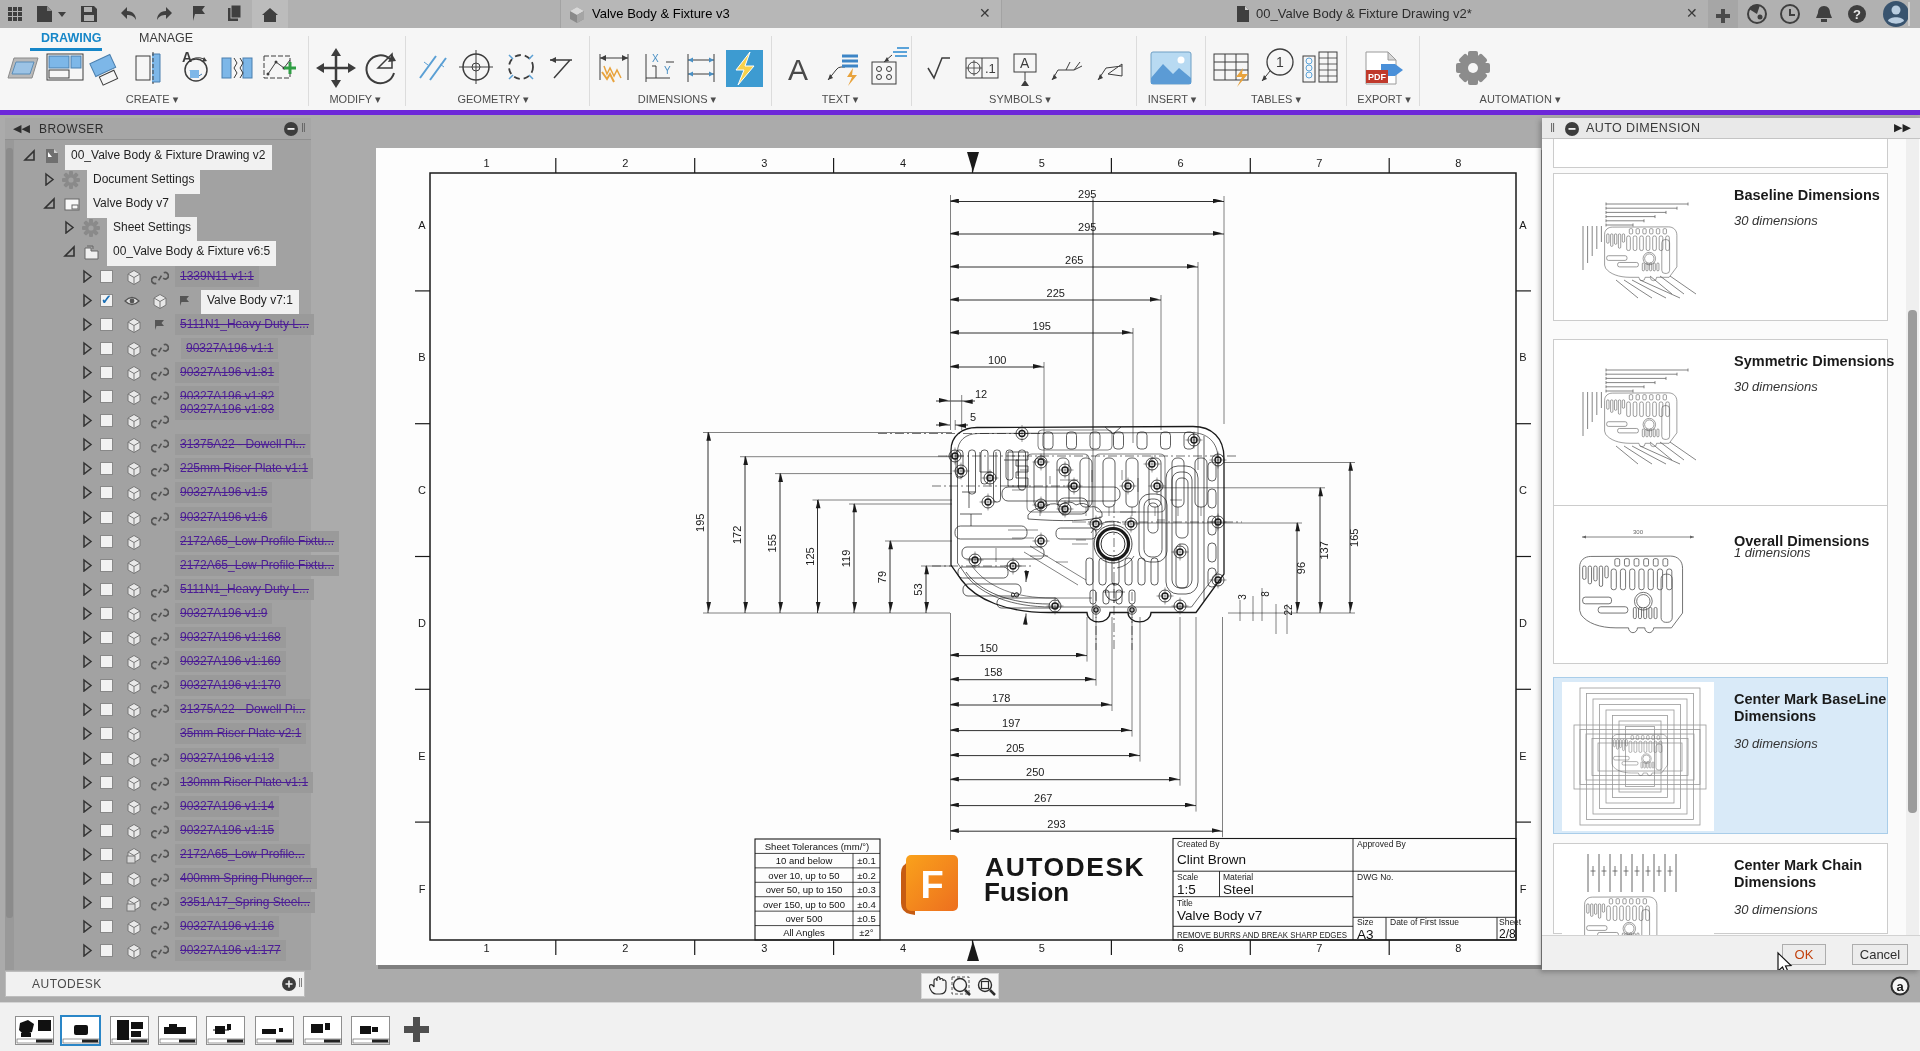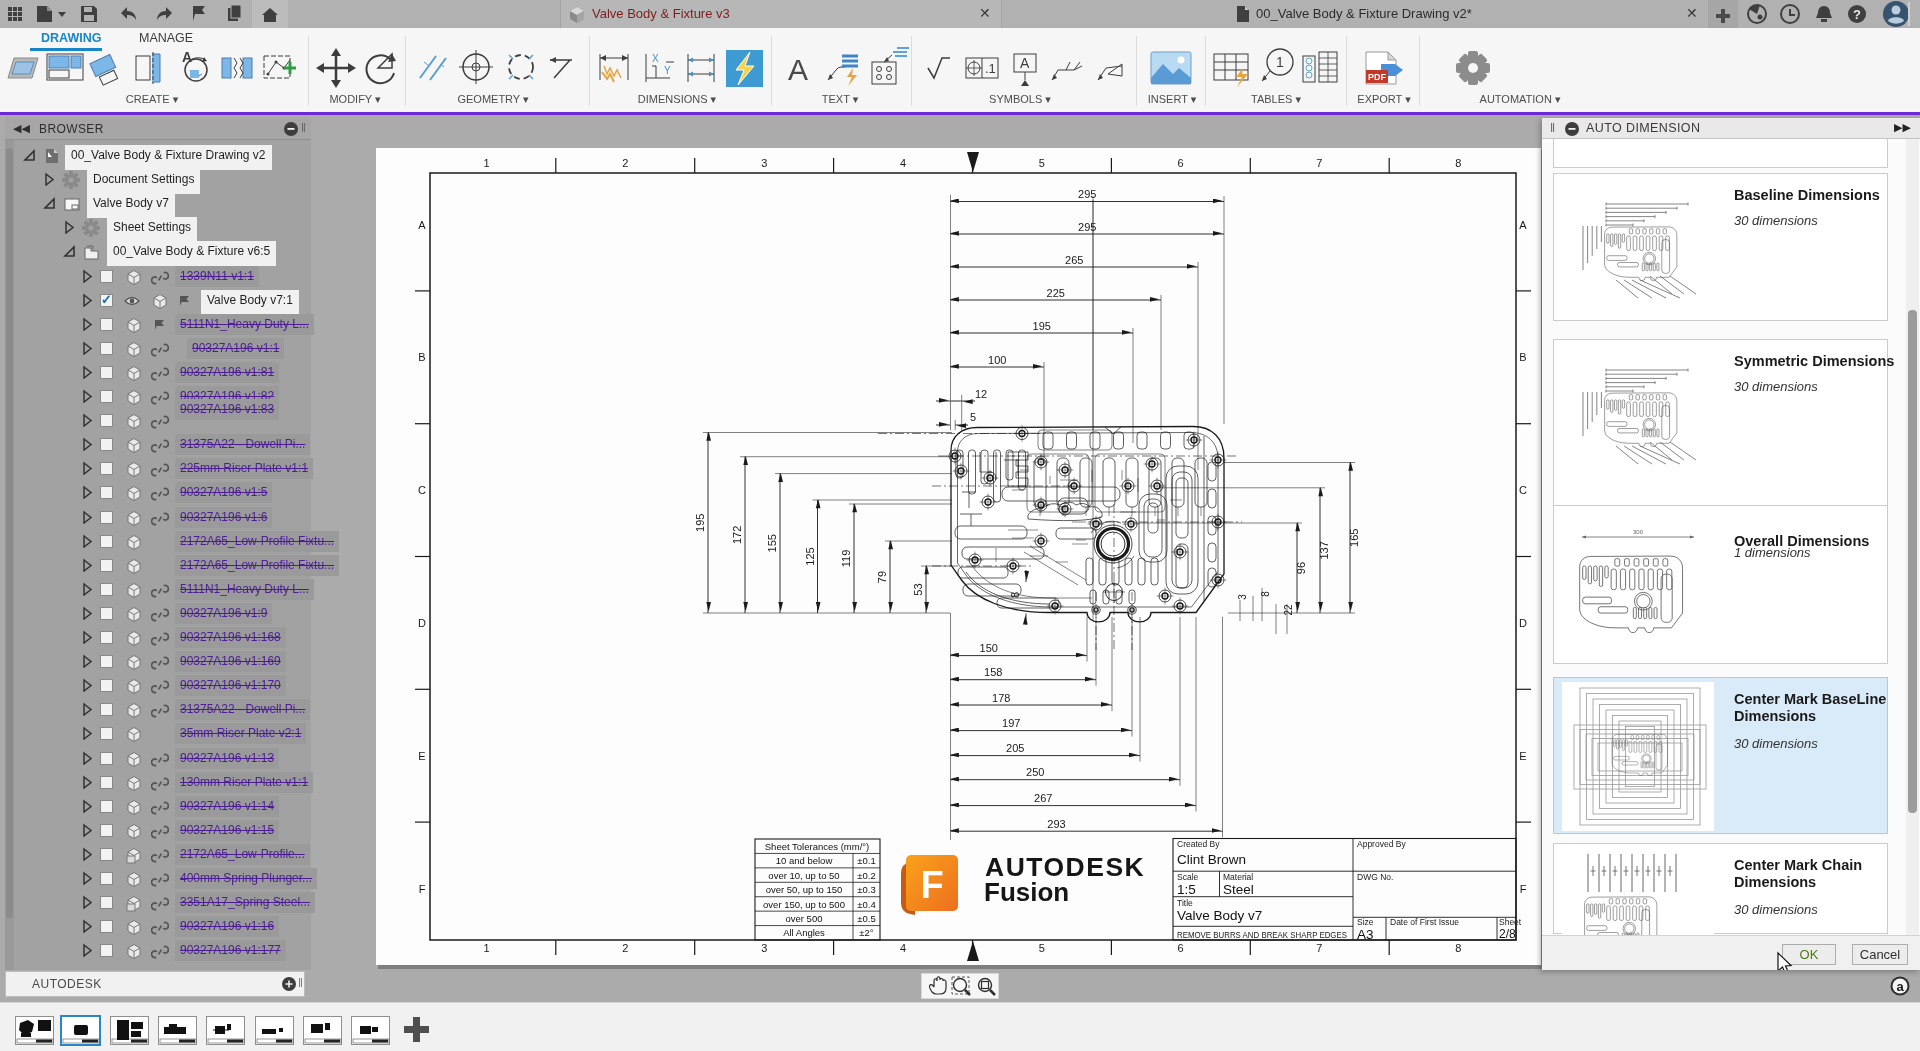--- a/index.html
+++ b/index.html
@@ -1,16 +1,16 @@
 <!DOCTYPE html>
 <html><head><meta charset="utf-8"><style>
 *{margin:0;padding:0;box-sizing:border-box}
 html,body{width:1920px;height:1051px;overflow:hidden;font-family:"Liberation Sans",sans-serif;background:#ababab}
 #topbar{position:absolute;left:0;top:0;width:1920px;height:28px;background:#b1b1b1}
-#ribbon{position:absolute;left:0;top:28px;width:1920px;height:87px;background:#f6f6f6;border-bottom:3px solid #6d28d9}
+#ribbon{position:absolute;left:0;top:28px;width:1920px;height:87px;background:#f6f6f6;border-bottom:5px solid #6d28d9}
 .rtab{position:absolute;top:3px;font-size:12.5px}
 .grplbl{position:absolute;top:65px;font-size:11px;color:#4d4d4d;white-space:nowrap;transform:translateX(-50%)}
 .gsep{position:absolute;top:8px;width:1px;height:70px;background:#dcdcdc}
 #canvas{position:absolute;left:0;top:115px;width:1920px;height:887px;background:#ababab}
 #browser{position:absolute;left:5px;top:118px;width:306px;height:852px;background:#a2a2a2}
 #bhead{position:absolute;left:0;top:0;width:306px;height:22px;background:#a6a6a6;border-bottom:1px solid #909090;color:#2e2e2e;font-size:12px}
 .pill{position:absolute;top:0;height:25px;background:#f1f1f1;color:#1f1f1f;line-height:21px;padding:0 6px;font-size:12px;white-space:nowrap}
 .spill{position:absolute;top:0;height:21px;background:#9a9a9a;color:#4c1d95;line-height:21px;padding:0 5px;font-size:12px;text-decoration:line-through;white-space:nowrap}
 #rpanel{position:absolute;left:1542px;top:118px;width:378px;height:852px;background:#fbfbfb;box-shadow:-2px 2px 5px rgba(60,60,60,.4);overflow:hidden}
 #rphead{position:absolute;left:0;top:0;width:378px;height:21px;background:#e9e9e9;border-bottom:1px solid #c4c4c4;color:#3a3a3a;font-size:12.5px}
@@ -49,21 +49,21 @@
       <rect x="231" y="5" width="10" height="13" fill="#3f3f3f" stroke="#b1b1b1" stroke-width="1"></rect>
       <rect x="252" y="0" width="36" height="28" fill="#bcbcbc"></rect>
       <path d="M262 15 l8 -7 8 7 h-2 v7 h-12 v-7 z" fill="#3f3f3f"></path>
     </svg>
     <div style="position:absolute;left:560px;top:0;width:442px;height:28px;background:#b7b7b7;border-left:1px solid #a3a3a3;border-right:1px solid #a3a3a3"></div>
     <svg width="26" height="22" style="position:absolute;left:564px;top:3px">
       <path d="M6 8 l7-4 7 4 v8 l-7 4 -7-4 z" fill="#8a8a8a"></path>
       <path d="M6 8 l7 4 7-4 -7-4 z" fill="#d8d8d8"></path>
       <path d="M13 12 v8 l7-4 v-8 z" fill="#a5a5a5"></path>
     </svg>
-    <span style="position:absolute;left:592px;top:6px;font-size:13px;color:#7f1d1d">Valve Body &amp; Fixture v3</span>
+    <span style="position:absolute;left:592px;top:6px;font-size:13px;color:#000000">Valve Body &amp; Fixture v3</span>
     <span style="position:absolute;left:979px;top:5px;font-size:14px;color:#3a3a3a">✕</span>
     <svg width="20" height="22" style="position:absolute;left:1233px;top:3px">
       <path d="M4 3 h8 l4 4 v12 h-12 z" fill="#3f3f3f"></path>
       <path d="M12 3 l4 4 h-4 z" fill="#cfcfcf"></path>
     </svg>
     <span style="position:absolute;left:1256px;top:6px;font-size:13px;color:#2c2c2c">00_Valve Body &amp; Fixture Drawing v2*</span>
     <span style="position:absolute;left:1686px;top:5px;font-size:14px;color:#3a3a3a">✕</span>
     <div style="position:absolute;left:1708px;top:0;width:30px;height:28px;background:#a6a6a6"></div>
     <svg width="1920" height="28" style="position:absolute;left:0;top:0">
       <path d="M1721 9 h4 v5 h5 v4 h-5 v5 h-4 v-5 h-5 v-4 h5 z" fill="#4a4a4a"></path>
@@ -766,21 +766,21 @@
       <path d="M3 2 L10 7.5 L3 13 Z" fill="none" stroke="#333" stroke-width="1.5"></path>
     </svg>
     <div style="position:absolute;left:95px;top:223.8px;width:13px;height:13px;background:#f2f2f2;border:1px solid #888"></div>
     <svg width="18" height="18" style="position:absolute;left:120px;top:221.8px">
       <path d="M3 6 l6-3.5 6 3.5 v7 l-6 3.5 -6-3.5 z" fill="#e8e8e8" stroke="#777" stroke-width="1"></path>
       <path d="M3 6 l6 3.5 6-3.5 M9 9.5 v7" fill="none" stroke="#777" stroke-width="1"></path>
     </svg>
     <svg width="18" height="18" style="position:absolute;left:146px;top:222.8px">
       <path d="M7 11 l4 -4 M6 8 a3.2 3.2 0 1 0 -2 5 M12 10 a3.2 3.2 0 1 0 2 -5" transform="rotate(-15 9 9)" fill="none" stroke="#555" stroke-width="1.7"></path>
     </svg>
-    <div class="spill" style="left:182px;top:219.8px">90327A196 v1:1</div>
+    <div class="spill" style="left:176px;top:219.8px">90327A196 v1:1</div>
     <svg width="12" height="14" style="position:absolute;left:76px;top:246.9px">
       <path d="M3 2 L10 7.5 L3 13 Z" fill="none" stroke="#333" stroke-width="1.5"></path>
     </svg>
     <div style="position:absolute;left:95px;top:247.9px;width:13px;height:13px;background:#f2f2f2;border:1px solid #888"></div>
     <svg width="18" height="18" style="position:absolute;left:120px;top:245.9px">
       <path d="M3 6 l6-3.5 6 3.5 v7 l-6 3.5 -6-3.5 z" fill="#e8e8e8" stroke="#777" stroke-width="1"></path>
       <path d="M3 6 l6 3.5 6-3.5 M9 9.5 v7" fill="none" stroke="#777" stroke-width="1"></path>
     </svg>
     <svg width="18" height="18" style="position:absolute;left:146px;top:246.9px">
       <path d="M7 11 l4 -4 M6 8 a3.2 3.2 0 1 0 -2 5 M12 10 a3.2 3.2 0 1 0 2 -5" transform="rotate(-15 9 9)" fill="none" stroke="#555" stroke-width="1.7"></path>
@@ -1339,21 +1339,21 @@
           <rect x="230" y="60" width="30" height="130" rx="12"></rect>
           <rect x="155" y="150" width="8" height="30" rx="3.5"></rect>
           <rect x="169" y="150" width="8" height="30" rx="3.5"></rect>
           <rect x="183" y="150" width="8" height="30" rx="3.5"></rect>
           <rect x="197" y="150" width="8" height="30" rx="3.5"></rect>
           <rect x="211" y="150" width="8" height="30" rx="3.5"></rect>
         </g>
       </svg>
     </div>
     <div id="rpfoot">
-      <div class="btn" style="left:240px;width:54px;color:#4d7c0f">OK</div>
+      <div class="btn" style="left:240px;width:44px;color:#c2410c">OK</div>
       <div class="btn" style="left:310px;width:56px;color:#2e2e2e">Cancel</div>
     </div>
     <div style="position:absolute;left:364px;top:21px;width:13px;height:796px;background:#efefef"></div>
     <div style="position:absolute;left:366px;top:192px;width:9px;height:503px;background:#9c9c9c;border-radius:4px"></div>
     <svg width="22" height="26" style="position:absolute;left:232px;top:833px">
       <path d="M4 2 L4 20 L8.5 16 L11.5 23 L14.5 21.5 L11.5 15 L17 14.5 Z" fill="#fff" stroke="#111" stroke-width="1.2"></path>
     </svg>
   </div>
 <div id="sheetbar">
     <div class="sht" style="left:15px"><svg width="39" height="28">

